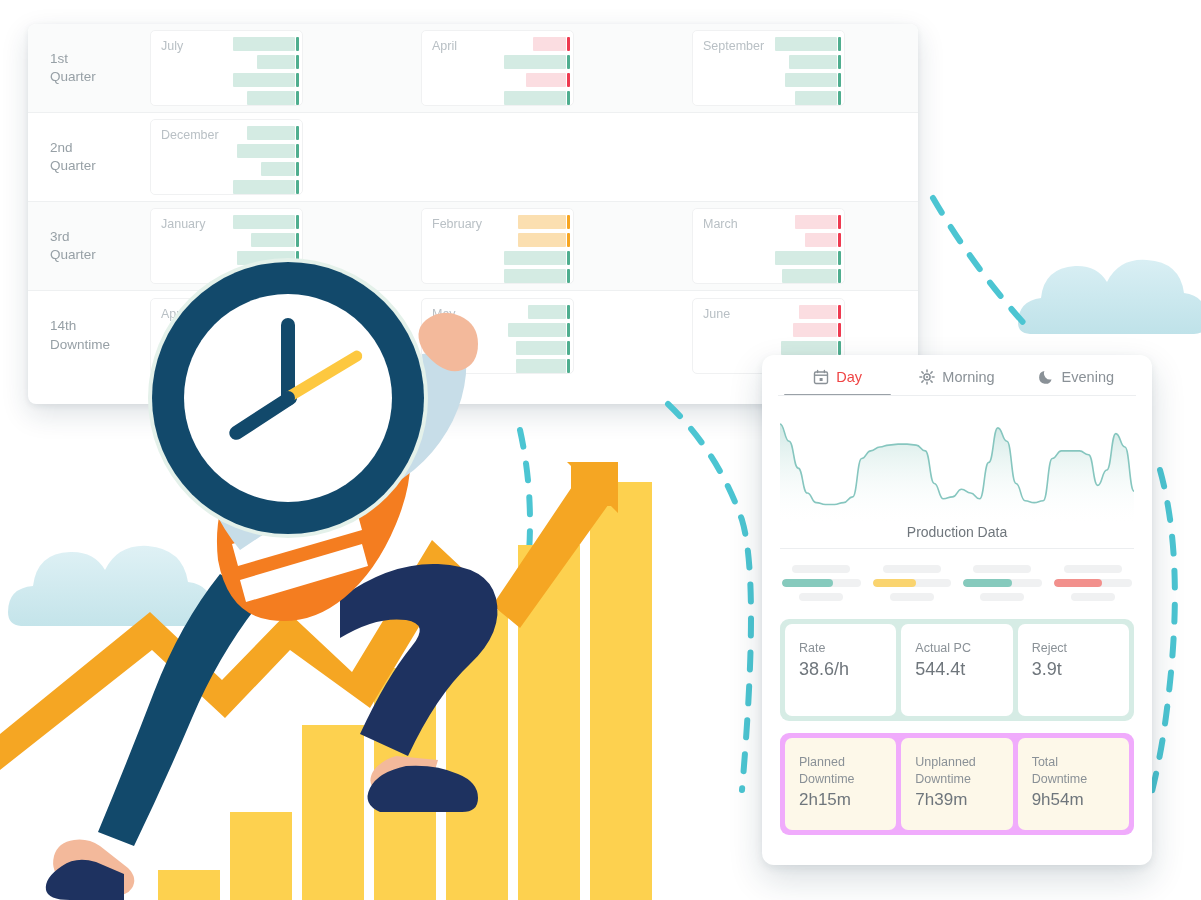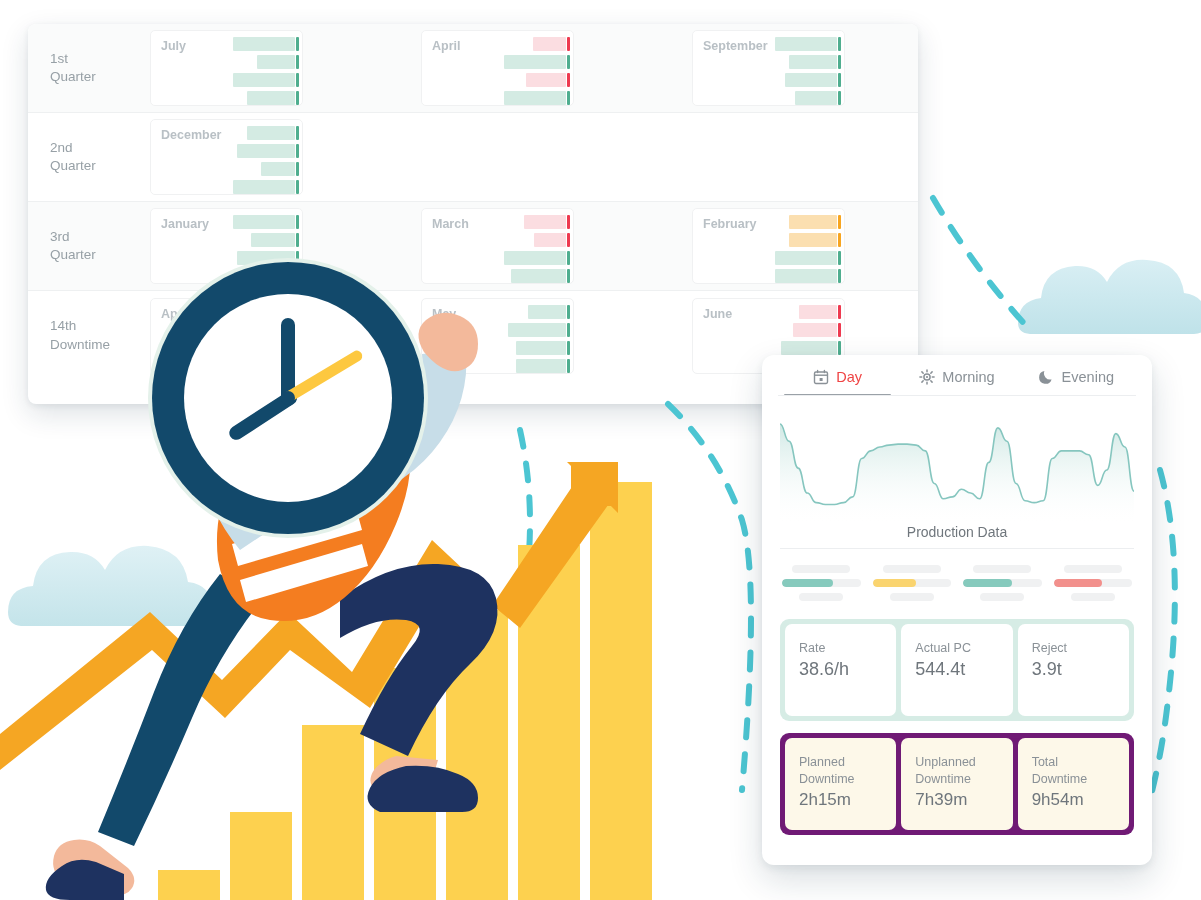--- a/index.html
+++ b/index.html
@@ -43,21 +43,21 @@
     background: #ffffff;
     border: 1px solid #f0f1f2;
     border-radius: 5px;
     padding: 8px 8px 8px 10px;
     position: relative;
     margin-right: 118px;
   }
   .month-cell:last-child { margin-right: 0; }
   .month-name {
     color: #b9c0c5; font-size: 12.5px;
-    position: absolute; left: 10px; top: 8px; font-weight: bold;
+    position: absolute; left: 10px; top: 8px;
   }
   .bars { position: absolute; right: 7px; top: 6px; width: 100px; }
   .bar-row { height: 14px; margin-bottom: 4px; display: flex; justify-content: flex-end; }
   .bar {
     height: 14px; position: relative; border-radius: 1px;
   }
   .bar::after {
     content: ""; position: absolute; right: -4px; top: 0;
     width: 3.5px; height: 14px; border-radius: 1px;
   }
@@ -108,21 +108,21 @@
   .lg-ph.top { width: 74%; margin: 0 auto 6px auto; }
   .lg-ph.bot { width: 56%; margin: 6px auto 0 auto; }
   .lg-track { height: 8px; border-radius: 4px; background: #f0f1f2; overflow: hidden; }
   .lg-fill { height: 8px; border-radius: 4px; }
 
   .metric-group {
     margin: 12px 18px 0 18px; border-radius: 9px; padding: 5px;
     display: flex; gap: 5px;
   }
   .metric-group.teal { background: #d6ece5; }
-  .metric-group.cream { background: #701a75; }
+  .metric-group.cream { background: #f0abfc; }
   .metric {
     flex: 1; border-radius: 7px; padding: 16px 12px 16px 14px;
     min-height: 92px;
   }
   .metric-group.teal .metric { background: #ffffff; }
   .metric-group.cream .metric { background: #fdf8e9; }
   .m-label { color: #8a9197; font-size: 12.5px; line-height: 1.35; white-space: pre-line; }
   .m-value { color: #6f767c; font-size: 18px; margin-top: 2px; }
   .metric-group.cream .m-value { font-size: 17px; }
 
@@ -320,50 +320,50 @@
                 </div>
                 <div class="bar-row">
                   <div class="bar green" style="width: 58px;"></div>
                 </div>
                 <div class="bar-row">
                   <div class="bar green" style="width: 50px;"></div>
                 </div>
               </div>
             </div>
             <div class="month-cell">
+              <div class="month-name">February</div>
+              <div class="bars">
+                <div class="bar-row">
+                  <div class="bar orange" style="width: 48px;"></div>
+                </div>
+                <div class="bar-row">
+                  <div class="bar orange" style="width: 48px;"></div>
+                </div>
+                <div class="bar-row">
+                  <div class="bar green" style="width: 62px;"></div>
+                </div>
+                <div class="bar-row">
+                  <div class="bar green" style="width: 62px;"></div>
+                </div>
+              </div>
+            </div>
+            <div class="month-cell">
               <div class="month-name">March</div>
               <div class="bars">
                 <div class="bar-row">
                   <div class="bar red" style="width: 42px;"></div>
                 </div>
                 <div class="bar-row">
                   <div class="bar red" style="width: 32px;"></div>
                 </div>
                 <div class="bar-row">
                   <div class="bar green" style="width: 62px;"></div>
                 </div>
                 <div class="bar-row">
                   <div class="bar green" style="width: 55px;"></div>
-                </div>
-              </div>
-            </div>
-            <div class="month-cell">
-              <div class="month-name">February</div>
-              <div class="bars">
-                <div class="bar-row">
-                  <div class="bar orange" style="width: 48px;"></div>
-                </div>
-                <div class="bar-row">
-                  <div class="bar orange" style="width: 48px;"></div>
-                </div>
-                <div class="bar-row">
-                  <div class="bar green" style="width: 62px;"></div>
-                </div>
-                <div class="bar-row">
-                  <div class="bar green" style="width: 62px;"></div>
                 </div>
               </div>
             </div>
           </div>
         </div>
         <div class="q-row">
           <div class="q-label">14th
 Downtime</div>
           <div class="q-months">
             <div class="month-cell">

